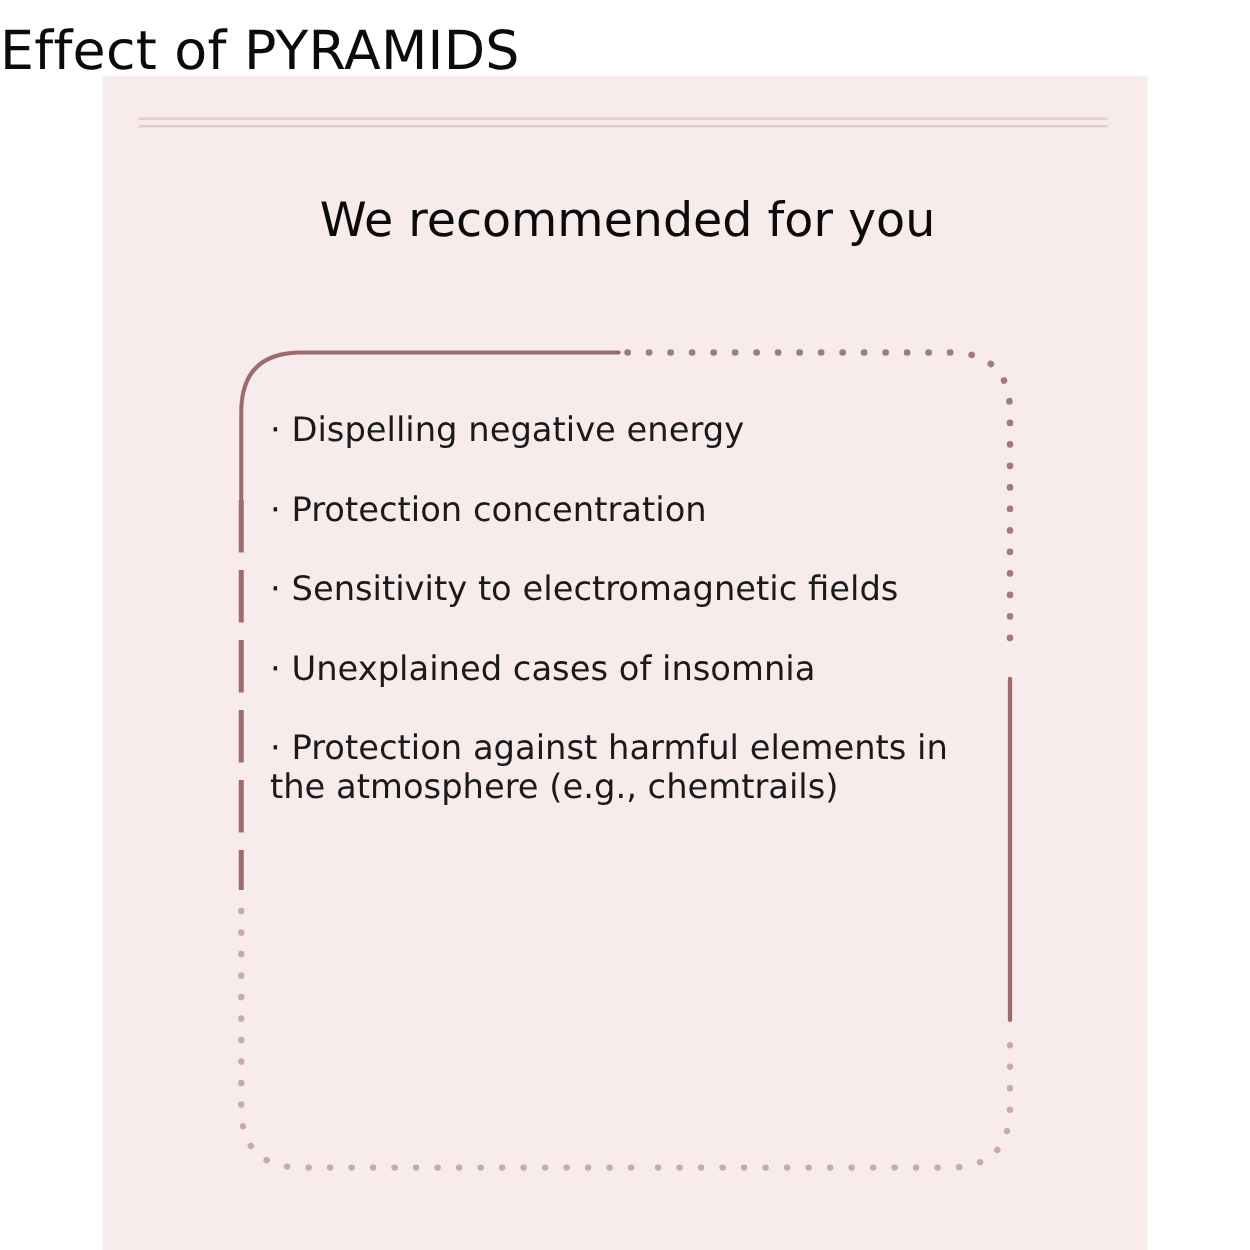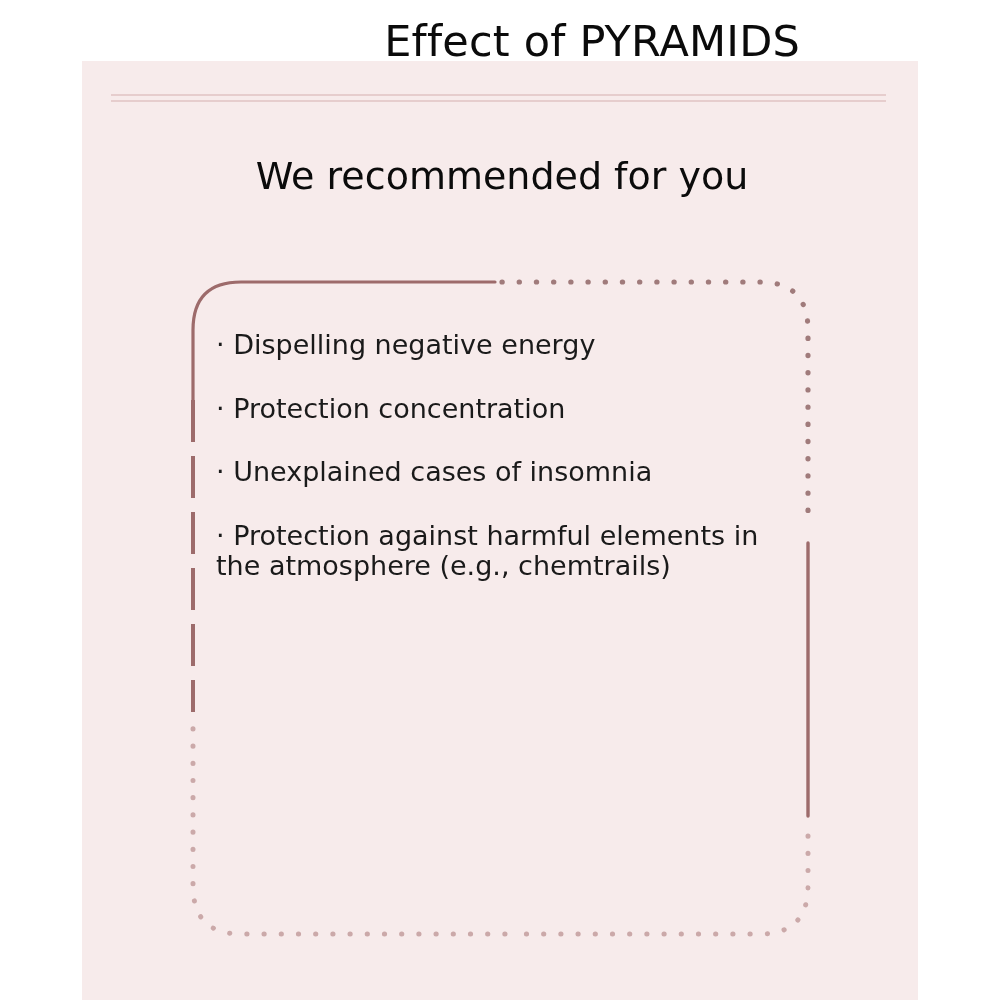--- a/index.html
+++ b/index.html
@@ -24,21 +24,21 @@
     height: 939px;
     background: #f7ebeb;
   }
 
   
   #title {
     position: absolute;
     left: 0;
     top: 20px;
     width: 800px;
-    text-align: right;
+    text-align: left;
     font-size: 43px;
     font-weight: 400;
     color: #0b0b0b;
     letter-spacing: 0.2px;
     z-index: 6;
     line-height: 1.0;
     font-family: "DejaVu Sans", "Liberation Sans", sans-serif;
   }
 
   
@@ -128,15 +128,16 @@
   <path d="M 808 836 L 808 886 Q 808 934 760 934 L 520 934" fill="none" stroke="#cba9a9" stroke-width="5" stroke-linecap="round" stroke-dasharray="0.2 17"></path>
 
   <path d="M 505 934 L 241 934 Q 193 934 193 886 L 193 718" fill="none" stroke="#cba9a9" stroke-width="5" stroke-linecap="round" stroke-dasharray="0.2 17"></path>
 
   <path d="M 193 400 L 193 712" fill="none" stroke="#9d6b6b" stroke-width="4" stroke-linecap="butt" stroke-dasharray="42 14"></path>
 </svg>
 
 <div id="list">
   <div class="list-item">· Dispelling negative energy</div>
   <div class="list-item">· Protection concentration</div>
+  <div class="list-item">· Sensitivity to electromagnetic fields</div>
   <div class="list-item">· Unexplained cases of insomnia</div>
   <div class="list-item">· Protection against harmful elements in the atmosphere (e.g., chemtrails)</div>
 </div>
 
 </body></html>

